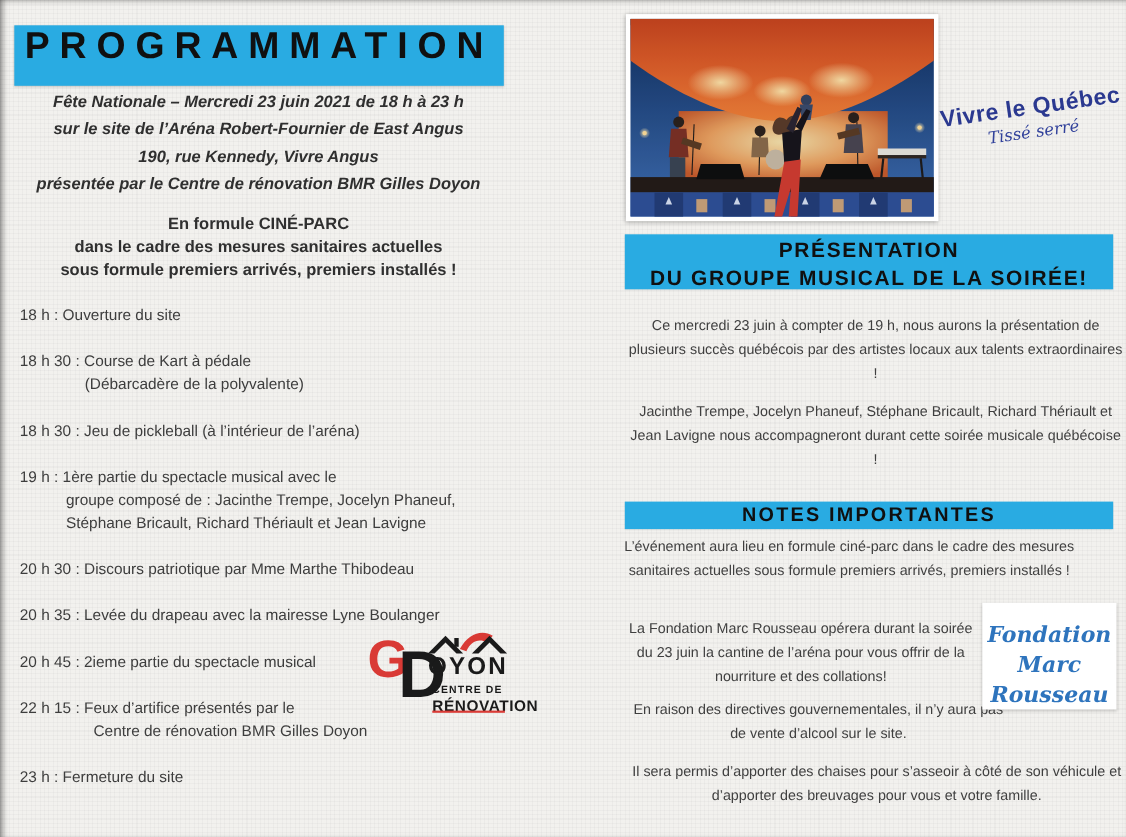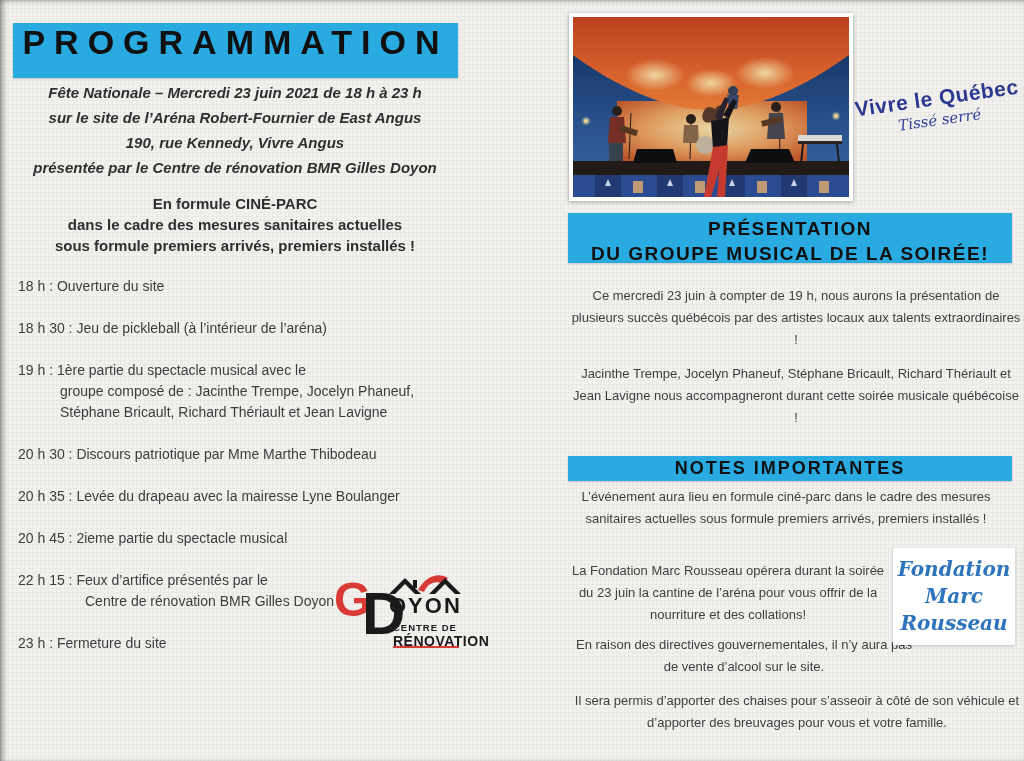--- a/index.html
+++ b/index.html
@@ -52,29 +52,29 @@
   .vivre { left:850px; top:86px; width:176px; text-align:center;
     transform:rotate(-8deg); color:#2b3990; }
   .vivre-main { font-size:21px; font-weight:800; letter-spacing:.5px; display:block; }
   .vivre-sub  { font-family:"DejaVu Serif","Liberation Serif",serif;
     font-style:italic; font-size:15px; display:block; margin-top:1px; color:#32429b; }
 
   
   .para { color:#3f3f3f; font-size:13px; line-height:22px;text-align:center; }
   .p1 { left:570px; top:285px; width:452px; }
   .p2 { left:570px; top:363px; width:452px; }
-  .n1 { left:560px; top:486px; width:452px; }
+  .n1 { left:546px; top:486px; width:452px; }
   .n2 { left:570px; top:560px; width:316px; }
   .n3 { left:570px; top:634px; width:348px; }
   .n4 { left:570px; top:690px; width:454px; }
 
   
   .fondation { left:893px; top:548px; width:122px; height:97px;
     background:#ffffff; box-shadow:0 1px 3px rgba(0,0,0,.2);
-    display:flex; flex-direction:column; justify-content:center; align-items:center;
+    display:flex; flex-direction:column; justify-content:flex-end; align-items:center;
     font-family:"DejaVu Serif","Liberation Serif",serif; font-style:italic;
     color:#2e74bd; font-weight:700; font-size:20px; line-height:27px; }
 
   
   .doyon { left:333px; top:566px; width:132px; height:88px; }
   .doyon span { position:absolute; line-height:1; }
   .doyon-g { left:1px; top:10px; font-size:48px; font-weight:900; color:#d93a35; }
   .doyon-d { left:29px; top:18px; font-size:60px; font-weight:900; color:#1a1a1a; }
   .doyon-roofs { position:absolute; left:55px; top:4px; }
   .doyon-oyon { left:56px; top:29px; font-size:22px; font-weight:800;
@@ -103,20 +103,24 @@
 
   <div class="abs format">
     <div>En formule CINÉ-PARC</div>
     <div>dans le cadre des mesures sanitaires actuelles</div>
     <div>sous formule premiers arrivés, premiers installés !</div>
   </div>
 
   <div class="abs schedule">
     <div class="s-item">
       <div>18 h : Ouverture du site</div>
+    </div>
+    <div class="s-item">
+      <div>18 h 30 : Course de Kart à pédale</div>
+      <div class="ind-a">(Débarcadère de la polyvalente)</div>
     </div>
     <div class="s-item">
       <div>18 h 30 : Jeu de pickleball (à l’intérieur de l’aréna)</div>
     </div>
     <div class="s-item">
       <div>19 h : 1ère partie du spectacle musical avec le</div>
       <div class="ind-b">groupe composé de : Jacinthe Trempe, Jocelyn Phaneuf,</div>
       <div class="ind-b">Stéphane Bricault, Richard Thériault et Jean Lavigne</div>
     </div>
     <div class="s-item">

